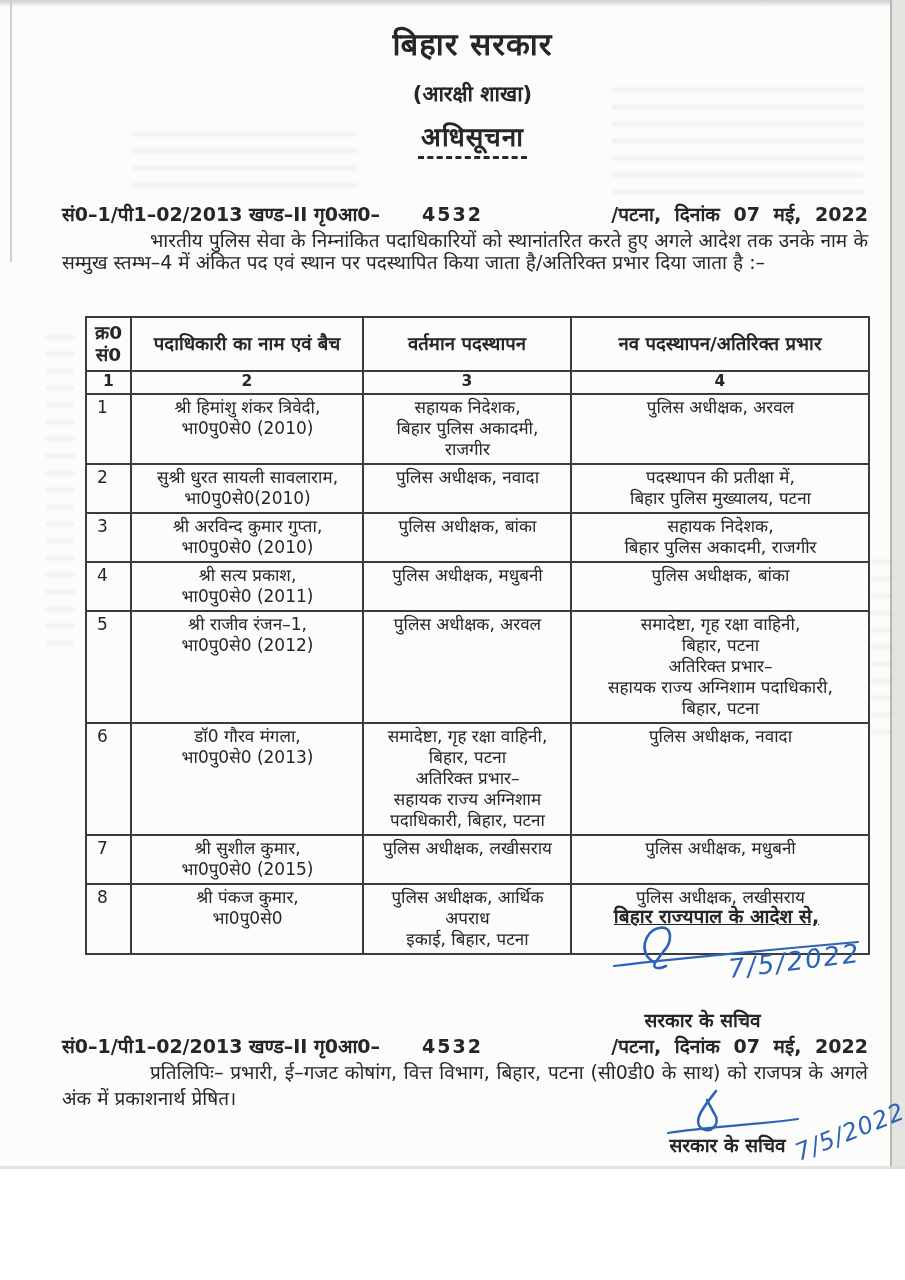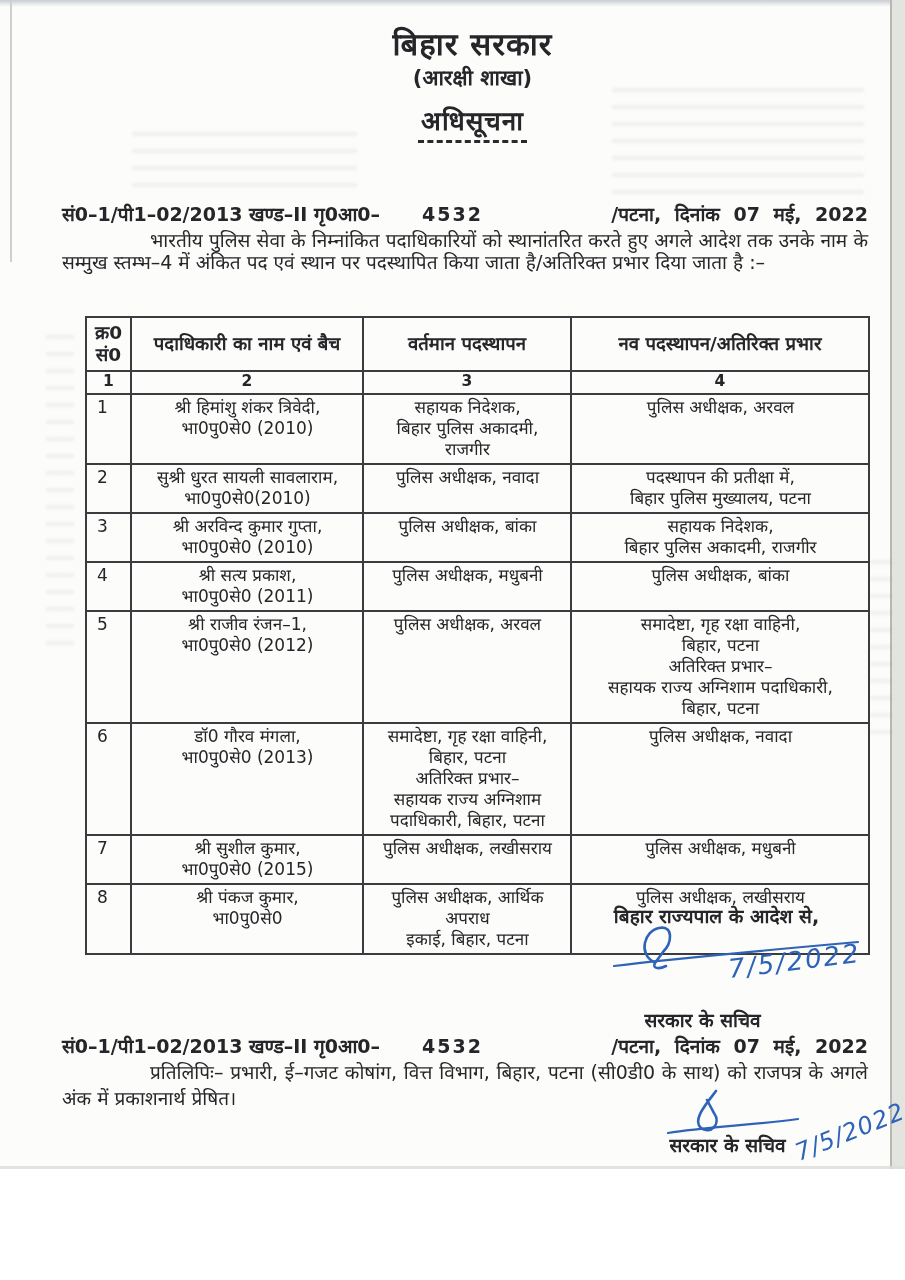--- a/index.html
+++ b/index.html
@@ -24,21 +24,21 @@
   .below-page{position:absolute;top:1169px;left:0;width:100%;height:111px;background:#ffffff;}
 
   
   .bleed{position:absolute;filter:blur(1.6px);opacity:.55;pointer-events:none;}
   .bleed-lines{background:repeating-linear-gradient(
       180deg, rgba(110,112,120,.16) 0 4px, rgba(0,0,0,0) 4px 17px);}
 
   
   .hdr{position:absolute;top:26px;left:40px;width:865px;text-align:center;line-height:1.18;}
   .hdr .l1,.hdr .l2{font-size:31px;font-weight:700;letter-spacing:1px;}
-  .hdr .l3{font-size:21px;font-weight:700;margin-top:3px;}
+  .hdr .l3{font-size:21px;font-weight:700;margin-top:19px;}
   .hdr .l4{display:inline-block;font-size:26px;font-weight:700;margin-top:16px;
     padding:0 3px 3px 3px;border-bottom:3px dashed #2a2a2e;letter-spacing:1px;}
 
   
   .refline{position:absolute;left:62px;width:806px;display:flex;align-items:baseline;
     font-size:19px;font-weight:700;white-space:nowrap;}
   .refline .num{margin-left:42px;letter-spacing:2px;}
   .refline .pd{margin-left:auto;word-spacing:7px;}
   .ref1{top:201px;}
   .ref2{top:1033px;}
@@ -62,21 +62,21 @@
   table.gov th{font-weight:700;font-size:18.5px;text-align:center;vertical-align:middle;
     padding:4px 4px;line-height:22px;}
   table.gov .idx td{text-align:center;font-weight:700;font-size:15.5px;
     padding:0 2px 2px 2px;line-height:19px;}
   table.gov td.sn{text-align:left;padding-left:10px;font-weight:500;}
   .cl{display:block;}
   .cl.b{font-weight:400;}
 
   
   .by-order{position:absolute;top:903px;left:565px;width:303px;text-align:center;
-    font-size:19px;font-weight:600;}
+    font-size:19px;font-weight:600;text-decoration:underline;}
   .sig-name{position:absolute;top:981px;left:590px;width:225px;text-align:center;
     font-size:19px;font-weight:700;}
   .sig-title{position:absolute;top:1007px;left:590px;width:225px;text-align:center;
     font-size:19px;font-weight:700;}
   .footer-title{position:absolute;top:1132px;left:640px;width:175px;text-align:center;
     font-size:19px;font-weight:700;}
   .sig-svg{position:absolute;}
   .sig1-svg{top:922px;left:608px;}
   .sig2-svg{top:1088px;left:660px;}
   .sig-date{position:absolute;color:#2e63b8;font-style:italic;white-space:nowrap;}

